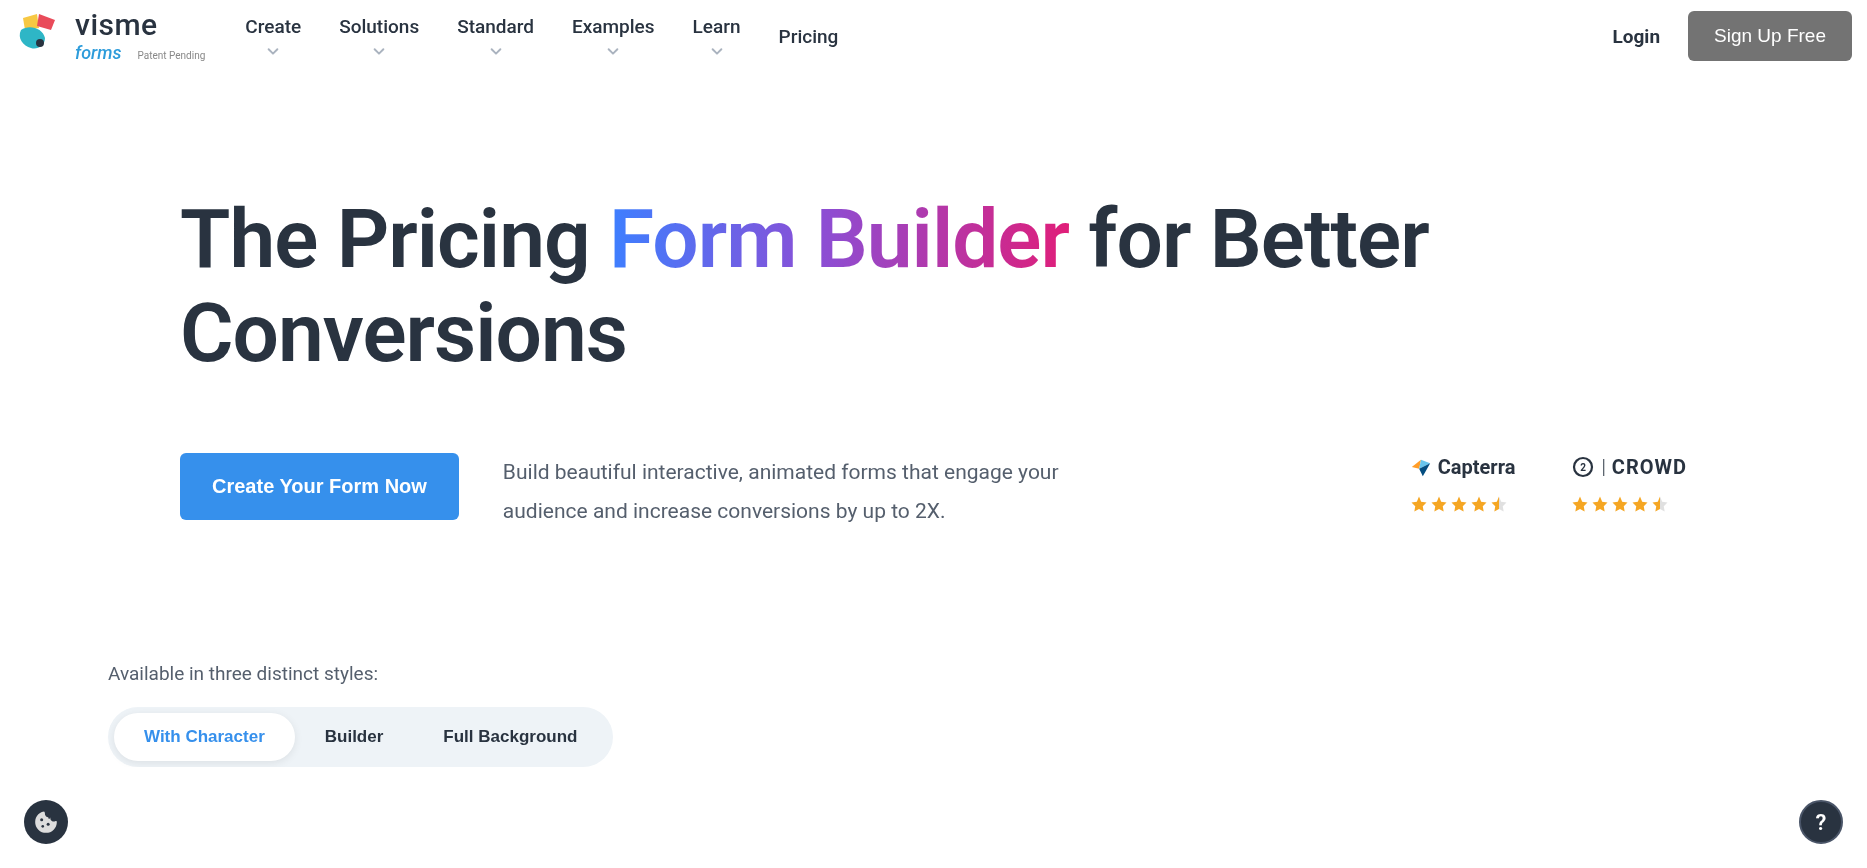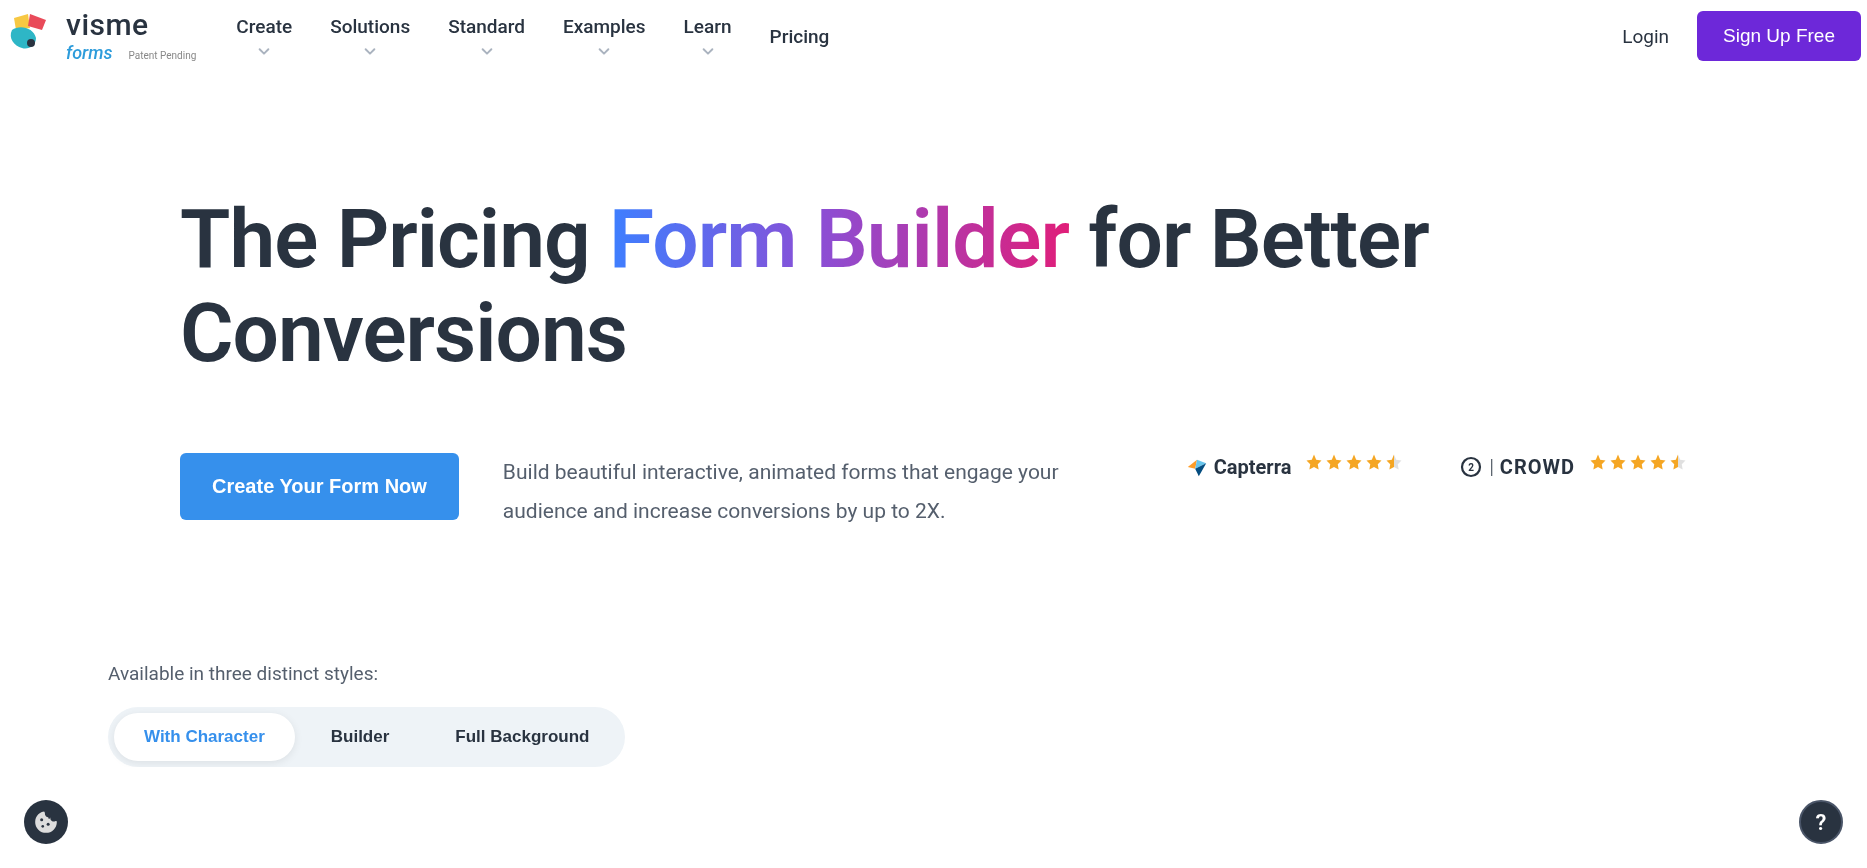--- a/index.html
+++ b/index.html
@@ -1,55 +1,55 @@
 <!DOCTYPE html>
 <html><head>
 <meta charset="utf-8">
 <style>
 * { margin: 0; padding: 0; box-sizing: border-box; }
 body { font-family: -apple-system, BlinkMacSystemFont, 'Segoe UI', Roboto, Helvetica, Arial, sans-serif; background: #fff; color: #293340; width: 1867px; }
 
 
-.header { display: flex; align-items: center; padding: 12px 6px; height: 72px; }
+.header { display: flex; align-items: center; padding: 12px 15px; height: 72px; }
 .logo-wrap { display: flex; align-items: flex-start; gap: 6px; margin-right: 40px; }
 .logo-mark { width: 54px; height: 48px; position: relative; }
 .logo-text { display: flex; flex-direction: column; }
 .logo-word { font-size: 30px; font-weight: 500; letter-spacing: 0.5px; color: #293340; line-height: 1; }
 .logo-sub { display: flex; align-items: baseline; gap: 16px; margin-top: 2px; }
 .logo-forms { font-size: 18px; font-weight: 500; color: #2d9cdb; font-style: italic; }
 .logo-patent { font-size: 10px; color: #888; }
 
 .nav { display: flex; align-items: center; gap: 38px; }
 .nav-item { display: flex; align-items: center; gap: 6px; font-size: 19px; font-weight: 500; color: #293340; cursor: pointer; flex-direction: column; }
 .chevron { width: 14px; height: 14px; }
 
 .header-right { margin-left: auto; display: flex; align-items: center; gap: 28px; }
-.login-link { font-size: 19px; font-weight: 400; color: #293340; cursor: pointer; }
-.signup-btn { background: #6d28d9; color: #fff; font-size: 19px; font-weight: 500; padding: 14px 26px; border-radius: 6px; border: none; cursor: pointer; }
+.login-link { font-size: 19px; font-weight: 700; color: #293340; cursor: pointer; }
+.signup-btn { background: #737373; color: #fff; font-size: 19px; font-weight: 500; padding: 14px 26px; border-radius: 6px; border: none; cursor: pointer; }
 
 
 .hero { padding: 120px 180px 0; }
 .hero-title { font-size: 82px; font-weight: 600; line-height: 1.15; letter-spacing: -1px; color: #293340; }
 .gradient-text { background: linear-gradient(90deg, #3d7fff 0%, #8a4fd6 45%, #e01e79 100%); -webkit-background-clip: text; background-clip: text; -webkit-text-fill-color: transparent; }
 
 .hero-row { display: flex; align-items: flex-start; gap: 44px; margin-top: 72px; }
 .cta-btn { background: #3690ec; color: #fff; font-size: 20px; font-weight: 600; padding: 22px 32px; border-radius: 6px; border: none; cursor: pointer; white-space: nowrap; }
 .hero-desc { font-size: 21px; color: #555f6d; line-height: 1.9; max-width: 560px; }
 
 .ratings { margin-left: auto; display: flex; gap: 56px; }
-.rating-col { display: flex; gap: 14px; }
+.rating-col { display: flex; flex-direction: column; gap: 14px; }
 .rating-brand { display: flex; align-items: center; gap: 6px; height: 28px; }
 .rating-brand-text { font-size: 20px; font-weight: 700; color: #293340; }
 .stars { display: flex; gap: 2px; }
 .star { width: 18px; height: 18px; fill: #f5a623; }
 
 
 .styles-section { padding: 130px 108px 0; }
 .styles-label { font-size: 19px; color: #555f6d; margin-bottom: 22px; }
-.style-tabs { display: inline-flex; background: #eef3f7; border-radius: 999px; padding: 6px; gap: 6px; }
+.style-tabs { display: inline-flex; background: #eef3f7; border-radius: 999px; padding: 6px; gap: 0; }
 .style-tab { padding: 14px 30px; border-radius: 999px; font-size: 17px; font-weight: 600; color: #293340; cursor: pointer; border: none; background: transparent; }
 .style-tab.active { background: #fff; color: #3690ec; box-shadow: 0 2px 8px rgba(0,0,0,0.08); }
 
 
 .cookie-btn { position: fixed; bottom: 24px; left: 24px; width: 44px; height: 44px; border-radius: 50%; background: #293340; display: flex; align-items: center; justify-content: center; cursor: pointer; }
 .help-btn { position: fixed; bottom: 24px; right: 24px; width: 44px; height: 44px; border-radius: 50%; background: #293340; color: #fff; display: flex; align-items: center; justify-content: center; font-size: 22px; font-weight: 600; cursor: pointer; border: 2px solid #4a5568; }
 </style>
 </head>
 <body>
 

